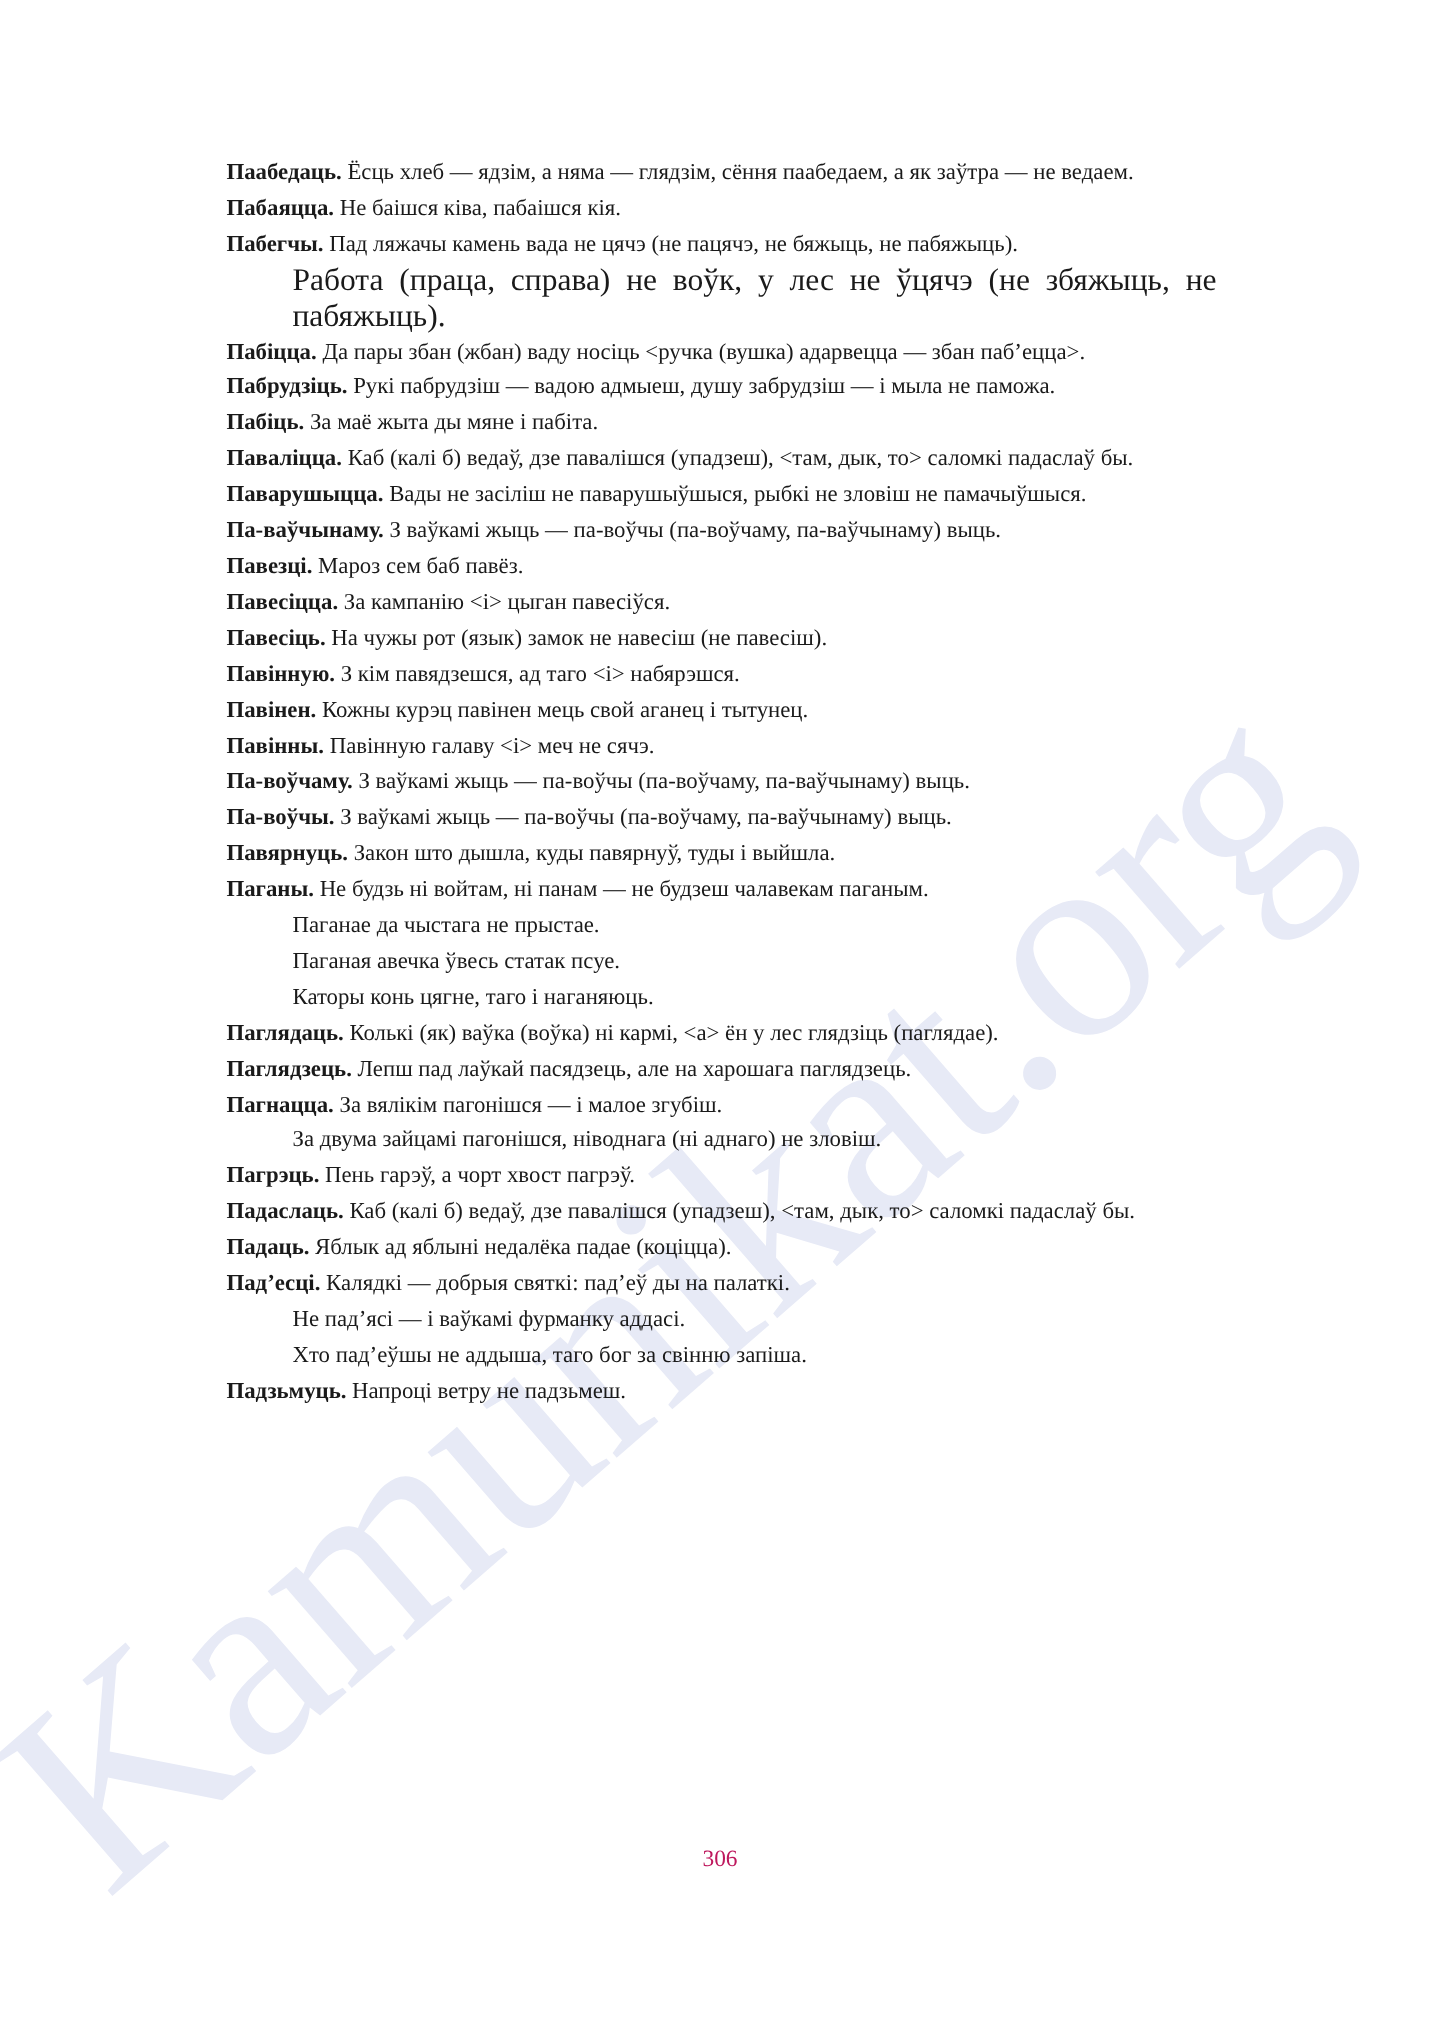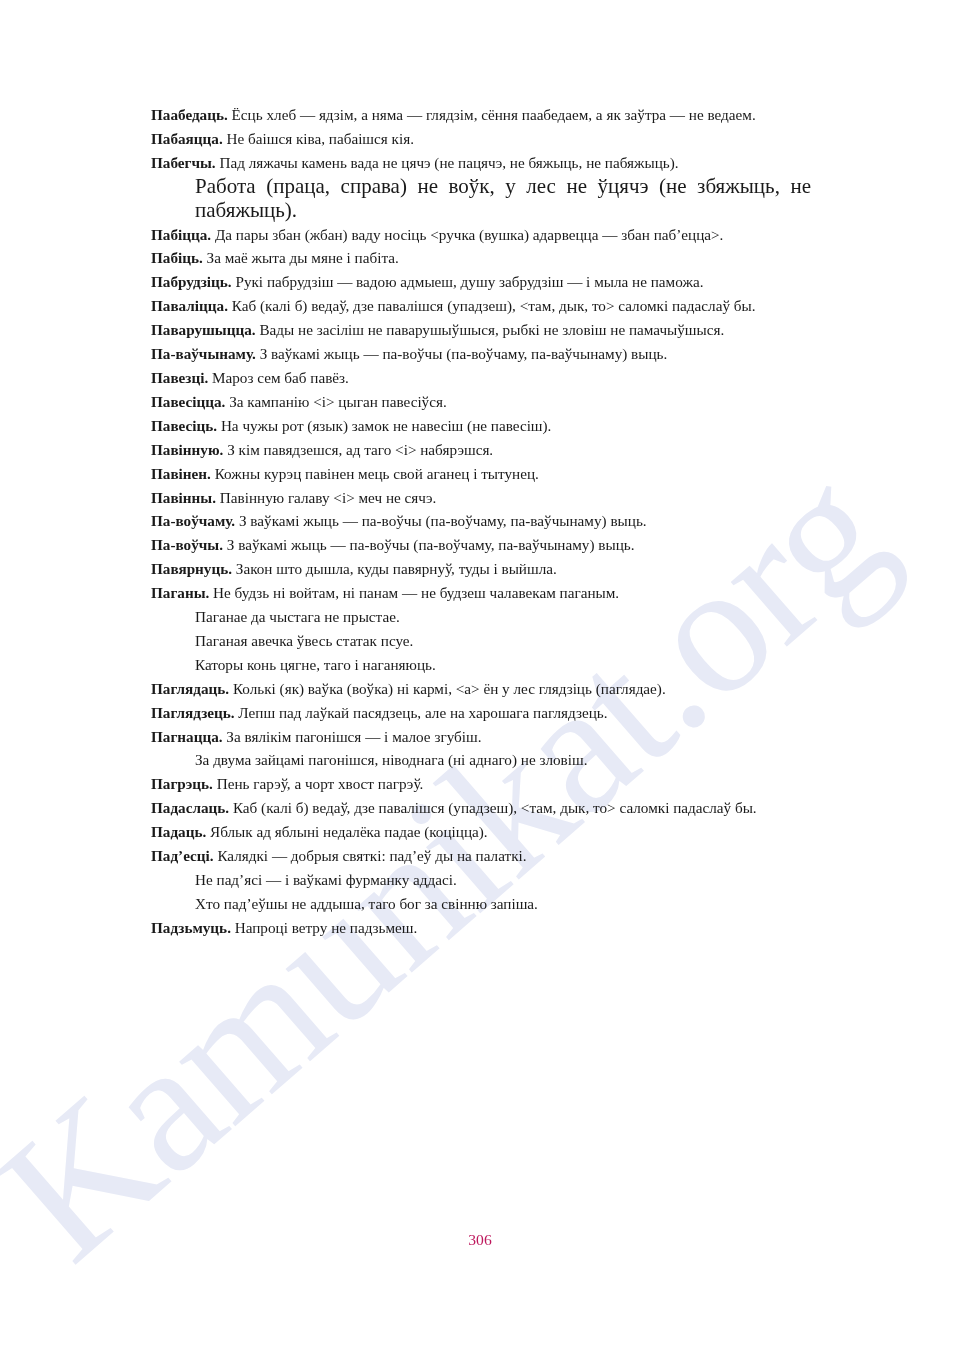--- a/index.html
+++ b/index.html
@@ -118,22 +118,22 @@
 </div>
 
 <div id="page">
 
   <div id="entries">
       <p class="entry"><span class="headword">Паабедаць.</span> <span class="gloss">Ёсць хлеб — ядзім, а няма — глядзім, сёння паабедаем, а як заўтра — не ведаем.</span></p>
       <p class="entry"><span class="headword">Пабаяцца.</span> <span class="gloss">Не баішся ківа, пабаішся кія.</span></p>
       <p class="entry"><span class="headword">Пабегчы.</span> <span class="gloss">Пад ляжачы камень вада не цячэ (не пацячэ, не бяжыць, не пабяжыць).</span></p>
       <p class="subline-wrap">Работа (праца, справа) не воўк, у лес не ўцячэ (не збяжыць, не пабяжыць).</p>
       <p class="entry"><span class="headword">Пабіцца.</span> <span class="gloss">Да пары збан (жбан) ваду носіць &lt;ручка (вушка) адарвецца — збан паб’ецца&gt;.</span></p>
+      <p class="entry"><span class="headword">Пабрудзіць.</span> <span class="gloss">Рукі пабрудзіш — вадою адмыеш, душу забрудзіш — і мыла не паможа.</span></p>
       <p class="entry"><span class="headword">Пабіць.</span> <span class="gloss">За маё жыта ды мяне і пабіта.</span></p>
-      <p class="entry"><span class="headword">Пабрудзіць.</span> <span class="gloss">Рукі пабрудзіш — вадою адмыеш, душу забрудзіш — і мыла не паможа.</span></p>
       <p class="entry"><span class="headword">Паваліцца.</span> <span class="gloss">Каб (калі б) ведаў, дзе павалішся (упадзеш), &lt;там, дык, то&gt; саломкі падаслаў бы.</span></p>
       <p class="entry"><span class="headword">Паварушыцца.</span> <span class="gloss">Вады не засіліш не паварушыўшыся, рыбкі не зловіш не памачыўшыся.</span></p>
       <p class="entry"><span class="headword">Па-ваўчынаму.</span> <span class="gloss">З ваўкамі жыць — па-воўчы (па-воўчаму, па-ваўчынаму) выць.</span></p>
       <p class="entry"><span class="headword">Павезці.</span> <span class="gloss">Мароз сем баб павёз.</span></p>
       <p class="entry"><span class="headword">Павесіцца.</span> <span class="gloss">За кампанію &lt;і&gt; цыган павесіўся.</span></p>
       <p class="entry"><span class="headword">Павесіць.</span> <span class="gloss">На чужы рот (язык) замок не навесіш (не павесіш).</span></p>
       <p class="entry"><span class="headword">Павінную.</span> <span class="gloss">З кім павядзешся, ад таго &lt;і&gt; набярэшся.</span></p>
       <p class="entry"><span class="headword">Павінен.</span> <span class="gloss">Кожны курэц павінен мець свой аганец і тытунец.</span></p>
       <p class="entry"><span class="headword">Павінны.</span> <span class="gloss">Павінную галаву &lt;і&gt; меч не сячэ.</span></p>
       <p class="entry"><span class="headword">Па-воўчаму.</span> <span class="gloss">З ваўкамі жыць — па-воўчы (па-воўчаму, па-ваўчынаму) выць.</span></p>

